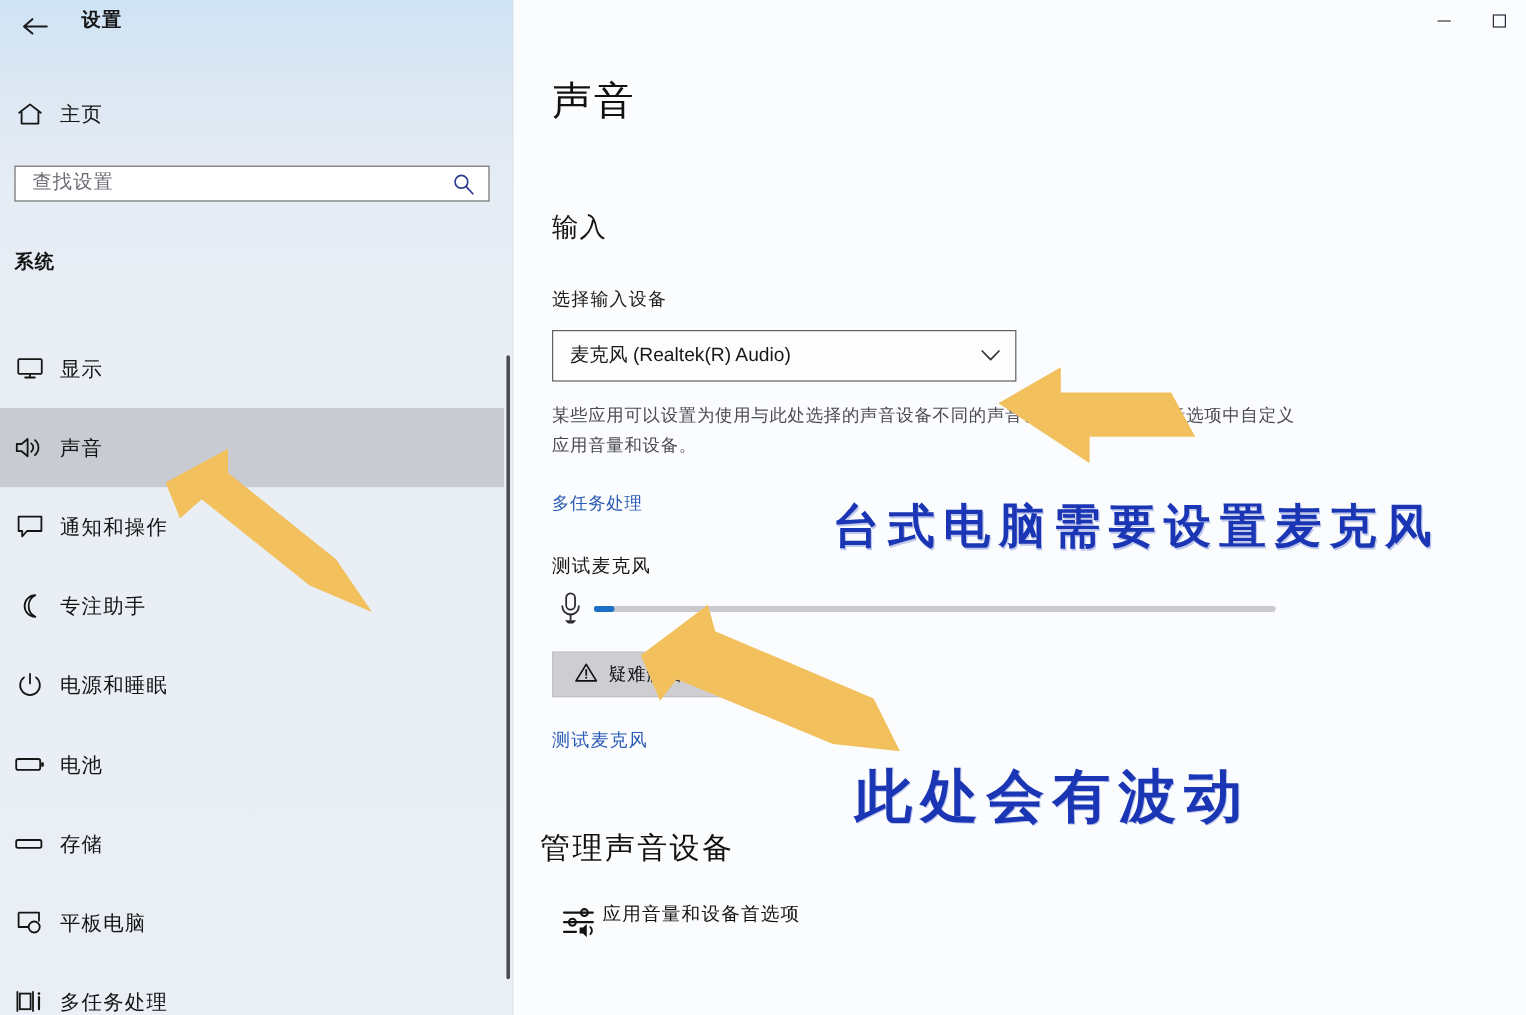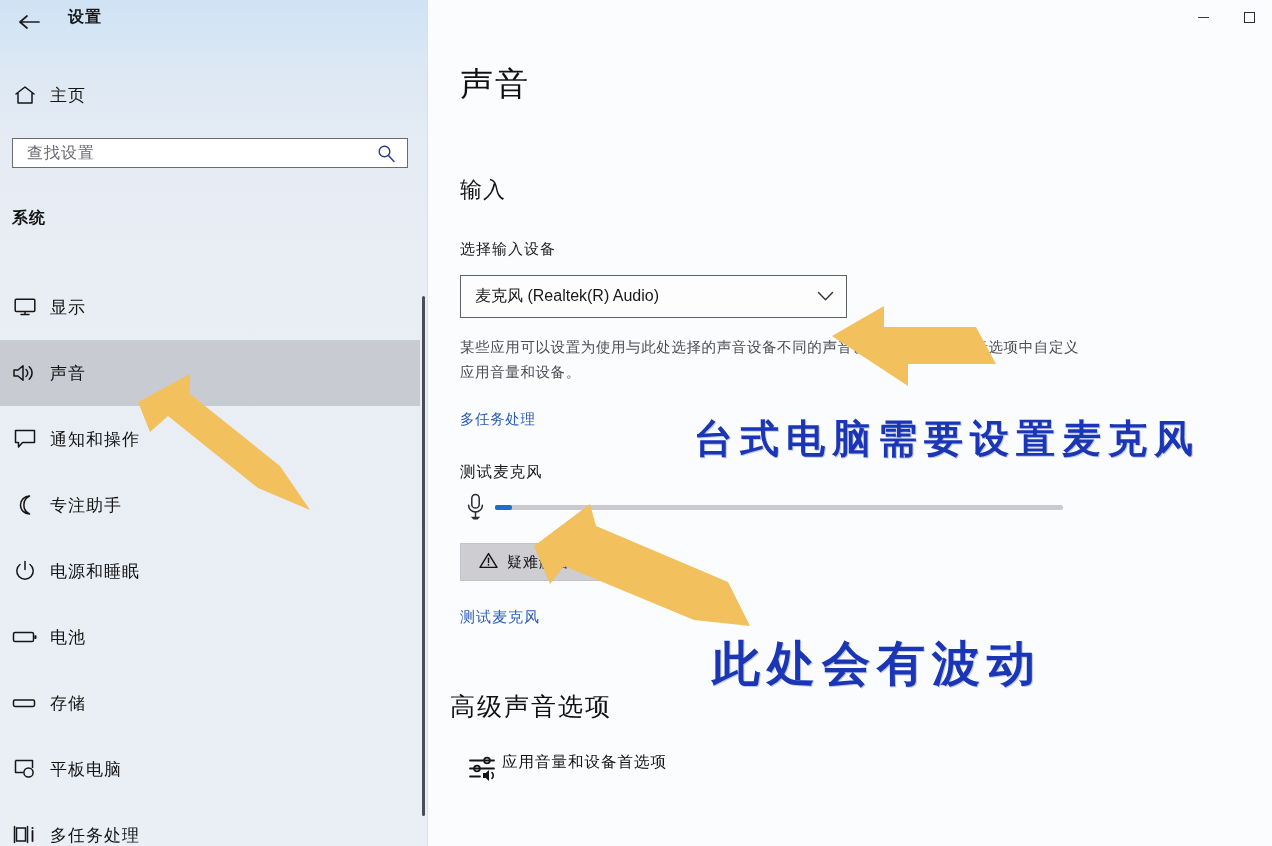--- a/index.html
+++ b/index.html
@@ -365,21 +365,21 @@
           <path d="M9.5 1.6 L18 15.4 H1 Z" fill="none" stroke="#111" stroke-width="1.4" stroke-linejoin="round"></path>
           <path d="M9.5 6.2 V10.6" stroke="#111" stroke-width="1.4" stroke-linecap="round"></path>
           <circle cx="9.5" cy="12.8" r="0.85" fill="#111"></circle>
         </svg>
       </span>
       <span>疑难解答</span>
     </div>
 
     <div id="manage-devices-link">测试麦克风</div>
 
-    <div id="adv-title">高级声音选项</div>
+    <div id="adv-title">管理声音设备</div>
 
     <div id="adv-item">
       <span class="ic">
         <svg width="32" height="30" viewBox="0 0 32 30">
           <path d="M2 6.5 H26" stroke="#141414" stroke-width="1.8" stroke-linecap="round"></path>
           <path d="M2 14.5 H26" stroke="#141414" stroke-width="1.8" stroke-linecap="round"></path>
           <path d="M2 22.5 H12" stroke="#141414" stroke-width="1.8" stroke-linecap="round"></path>
           <circle cx="19" cy="6.5" r="2.9" fill="none" stroke="#141414" stroke-width="1.7"></circle>
           <circle cx="9" cy="14.5" r="2.9" fill="none" stroke="#141414" stroke-width="1.7"></circle>
           <path d="M15 19 H17.8 L21 16 V27 L17.8 24 H15 Z" fill="#141414"></path>

